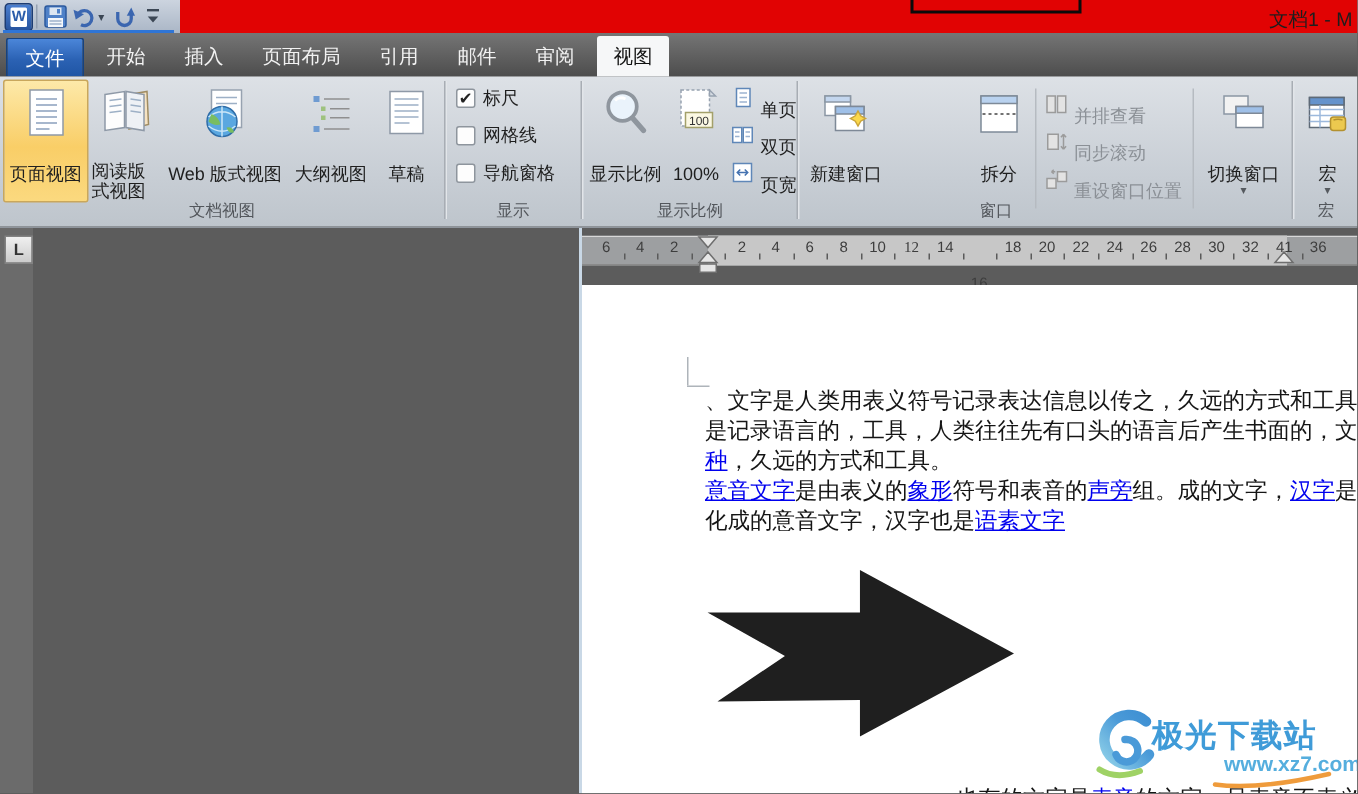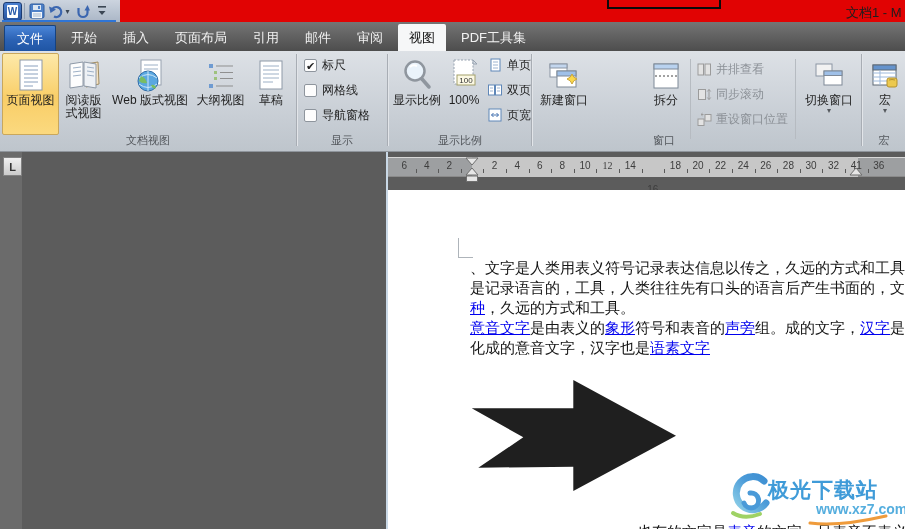--- a/index.html
+++ b/index.html
@@ -38,21 +38,21 @@
     background:linear-gradient(#dde1e6,#c8ced5 65%,#bec5cc);
     border-bottom:1px solid #8f959c;box-sizing:border-box;}
   .rgroup{position:absolute;top:0;height:100px;}
   .grp-label{position:absolute;left:0;right:0;bottom:3px;text-align:center;font-size:11px;color:#53575c;}
   .vsep{position:absolute;top:3px;height:92px;width:1px;background:#a8adb4;box-shadow:1px 0 0 #e2e5e9;}
   .vsep.inner{background:#b6bbc1;box-shadow:none;top:8px;height:80px;}
   .rbtn{position:absolute;display:flex;flex-direction:column;align-items:center;cursor:default;}
   .rbtn.large{top:2px;height:82px;padding-top:3px;box-sizing:border-box;border:1px solid transparent;border-radius:2px;}
   .rbtn.large.sel{background:linear-gradient(#fde9a9,#f9ce67 55%,#fbd97f);border-color:#c9a75c;}
   .ric{height:37px;display:flex;align-items:center;justify-content:center;}
-  .rlb{font-size:12px;line-height:13px;color:#1f1f1f;text-align:center;}
+  .rlb{font-size:12px;line-height:13px;color:#1f1f1f;margin-top:16px;}
   .chk-row{position:absolute;left:6px;display:flex;align-items:center;gap:5px;height:18px;}
   .chk-box{width:13px;height:13px;background:#fdfdfd;border:1px solid #8e959d;border-radius:2px;
     font-size:11px;line-height:12px;text-align:center;color:#222;box-sizing:border-box;}
   .chk-lb{font-size:12px;color:#1f1f1f;white-space:nowrap;}
   .sbtn{position:absolute;display:flex;align-items:center;gap:4px;height:20px;padding:0 2px;}
   .sbtn .rlb{white-space:nowrap;}
   .sbtn.disabled .rlb{color:#8b9096;}
   .drop-caret{font-size:8px;color:#55595e;line-height:8px;}
   
   #docarea{position:absolute;left:0;top:152px;width:905px;height:377px;background:#5c5c5c;overflow:hidden;}
@@ -130,21 +130,20 @@
 
 <div id="tabbar">
   <div class="tab file-tab">文件</div>
   <div class="tab">开始</div>
   <div class="tab">插入</div>
   <div class="tab">页面布局</div>
   <div class="tab">引用</div>
   <div class="tab">邮件</div>
   <div class="tab">审阅</div>
   <div class="tab active">视图</div>
-  <div class="tab">PDF工具集</div>
 </div>
 
 <div id="ribbon">
 
   <div class="rgroup" style="left:0;width:296px">
     <div class="rbtn large sel" style="left:2px;width:57px">
       <span class="ric">
         <svg width="28" height="34" viewBox="0 0 28 34">
           <rect x="3" y="1" width="22" height="30" fill="#fff" stroke="#8e99a7"></rect>
           <path d="M7 7h14M7 11h14M7 15h14M7 19h14M7 23h14M7 27h9" stroke="#8aa0bd" fill="none"></path>

